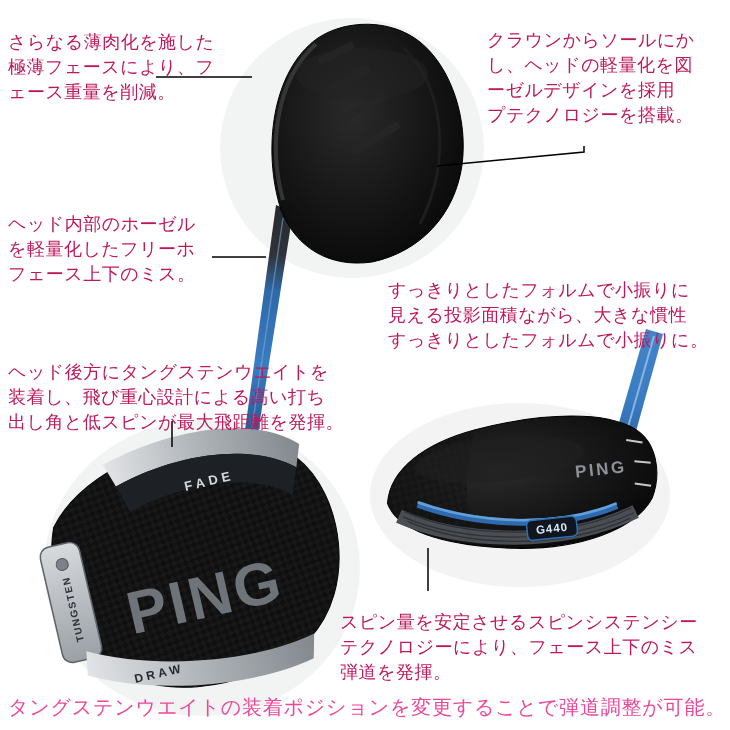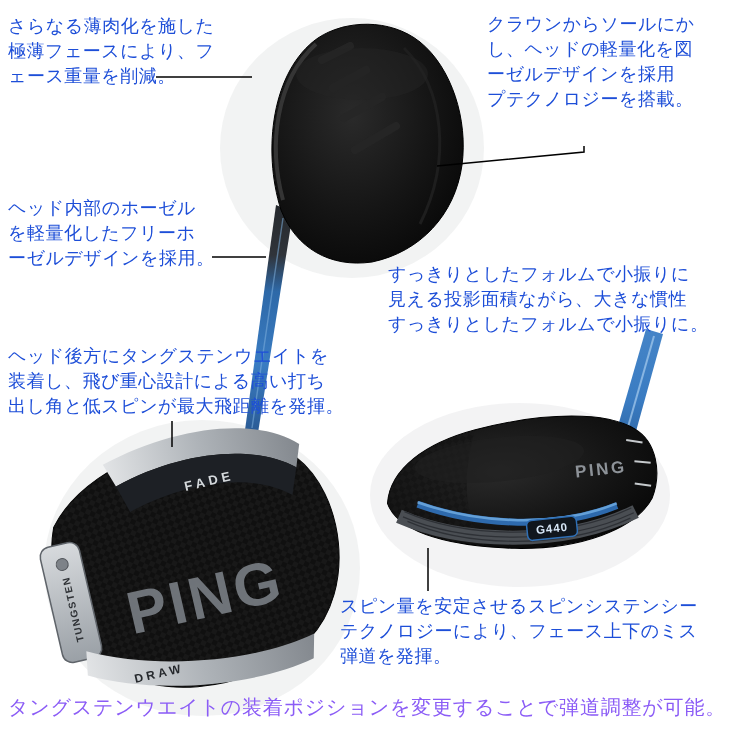--- a/index.html
+++ b/index.html
@@ -1,21 +1,21 @@
 <!DOCTYPE html>
 <html><head>
 <meta charset="utf-8">
 <style>
   html,body{margin:0;padding:0;background:#fff;}
   .page{position:relative;width:730px;height:730px;background:#fff;overflow:hidden;
         font-family:"Liberation Sans",sans-serif;}
   .art{position:absolute;left:0;top:0;z-index:1;}
-  .note{position:absolute;z-index:2;font-size:18px;line-height:25px;color:#1d4ed8;
-        letter-spacing:0.5px;white-space:nowrap;}
-  .footer-note{position:absolute;z-index:2;font-size:20px;line-height:24px;color:#8b5cf6;
+  .note{position:absolute;z-index:2;font-size:18px;line-height:25px;color:#be185d;
+        letter-spacing:0.5px;white-space:nowrap;margin-top:16px;}
+  .footer-note{position:absolute;z-index:2;font-size:20px;line-height:24px;color:#ec4899;
         letter-spacing:0.8px;white-space:nowrap;}
   svg text{font-family:"Liberation Sans",sans-serif;}
 </style>
 </head>
 <body>
 
 <div class="page">
 
   <svg class="art" width="730" height="730" viewBox="0 0 730 730">
     <defs>
@@ -130,21 +130,21 @@
   <div class="note" style="left:487px;top:12px">
     <div>クラウンからソールにか</div>
     <div>し、ヘッドの軽量化を図</div>
     <div>ーゼルデザインを採用</div>
     <div>プテクノロジーを搭載。</div>
   </div>
 
   <div class="note" style="left:8px;top:196px">
     <div>ヘッド内部のホーゼル</div>
     <div>を軽量化したフリーホ</div>
-    <div>ーゼルデザインを採用。</div>
+    <div>フェース上下のミス。</div>
   </div>
 
   <div class="note" style="left:388px;top:262px">
     <div>すっきりとしたフォルムで小振りに</div>
     <div>見える投影面積ながら、大きな慣性</div>
     <div>すっきりとしたフォルムで小振りに。</div>
   </div>
 
   <div class="note" style="left:8px;top:344px">
     <div>ヘッド後方にタングステンウエイトを</div>

